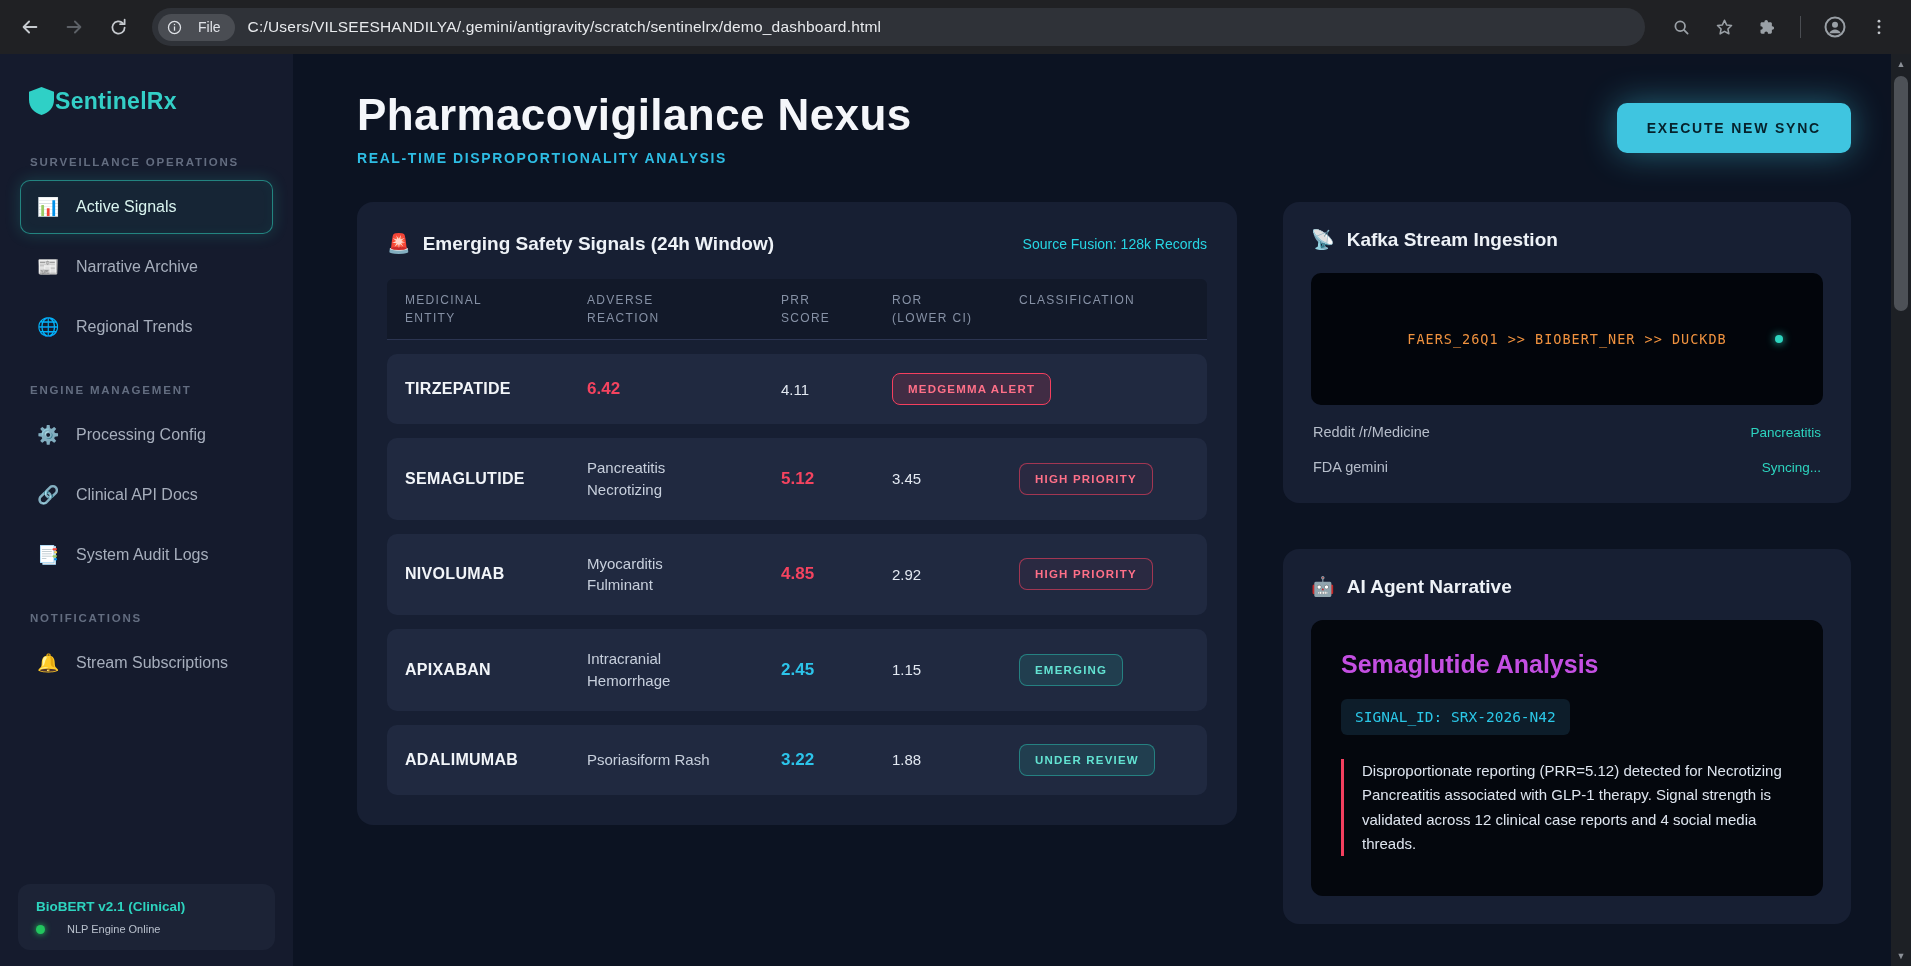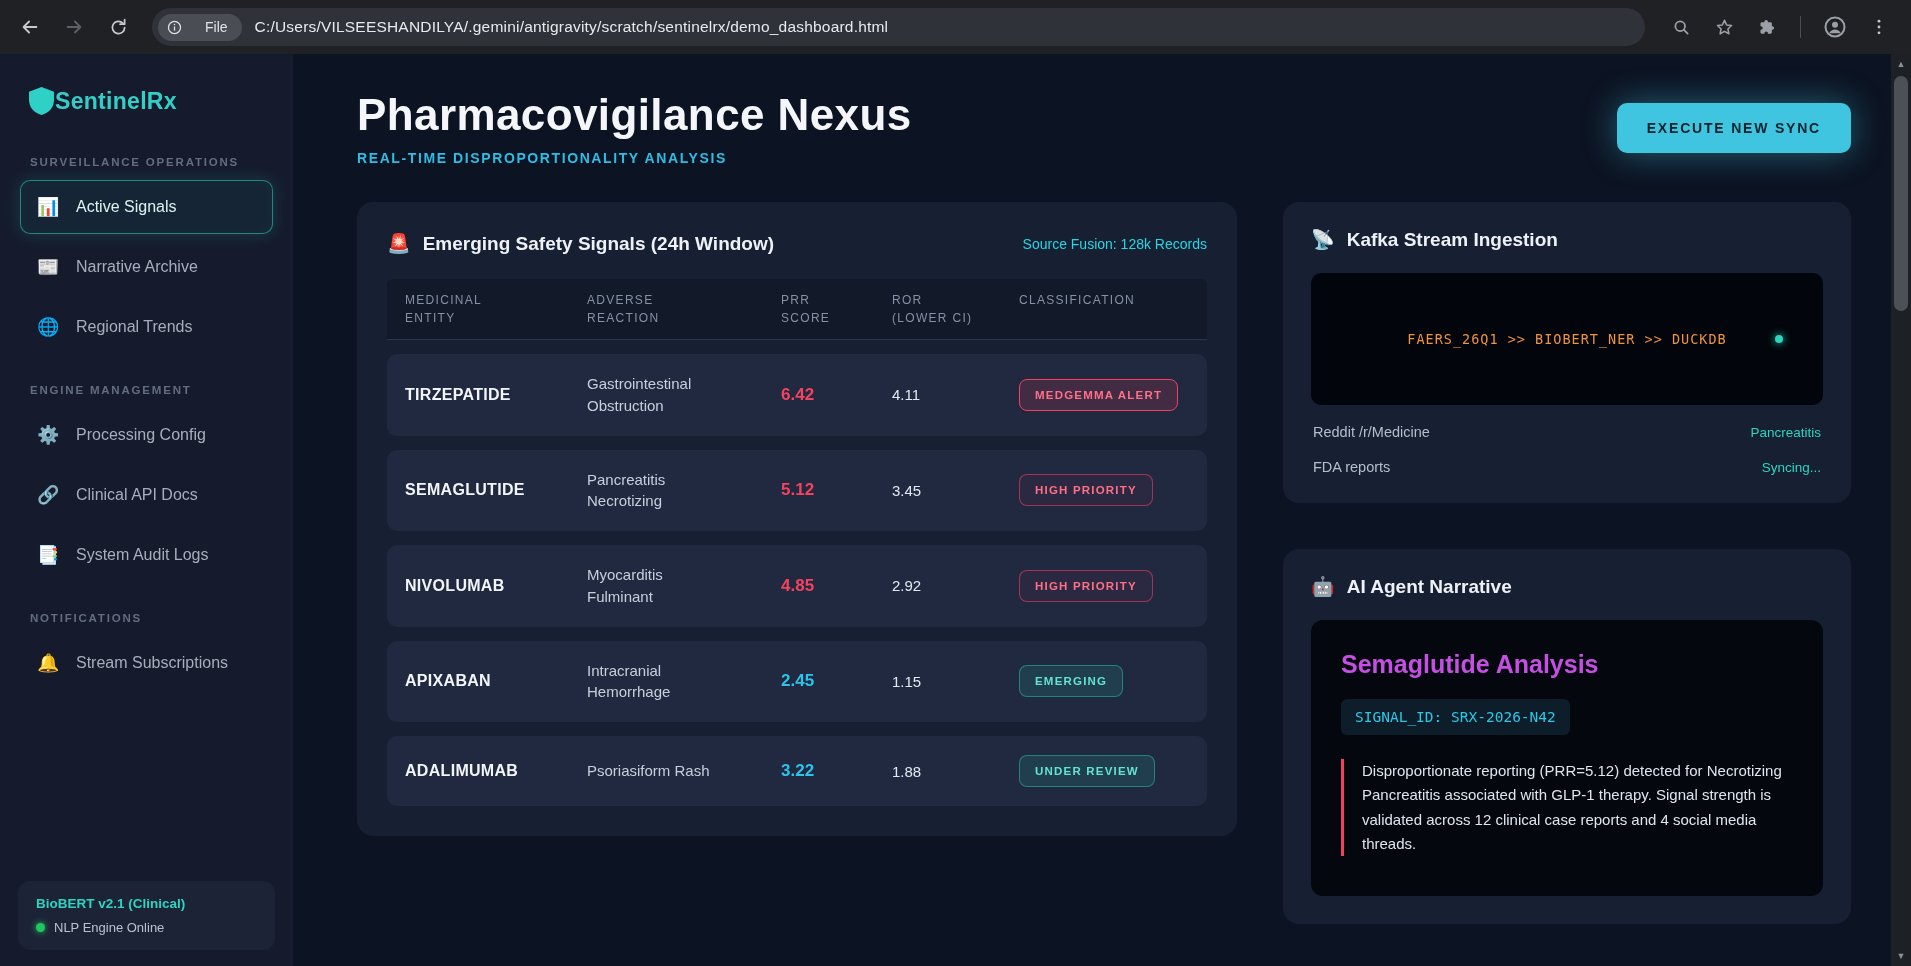--- a/index.html
+++ b/index.html
@@ -6,21 +6,21 @@
   html,body { margin:0; padding:0; }
   body {
     width:1911px; height:966px; overflow:hidden; position:relative;
     background:#0c1322; font-family:"Liberation Sans", sans-serif;
   }
 
   
   .chrome { height:54px; background:#202124; display:flex; align-items:center; padding:0 10px; gap:4px; }
   .nav-btn { width:40px; height:40px; border-radius:50%; display:flex; align-items:center; justify-content:center; flex-shrink:0; cursor:pointer; }
   .omnibox { flex:1; height:38px; background:#2f3238; border-radius:19px; display:flex; align-items:center; padding:0 16px 0 6px; margin:0 10px; gap:13px; min-width:0; cursor:text; }
-  .file-chip { display:flex; align-items:center; gap:22px; background:#4a4d53; border-radius:15px; padding:5px 14px 5px 8px; color:#dfe2e7; font-size:14px; flex-shrink:0; cursor:pointer; }
+  .file-chip { display:flex; align-items:center; gap:15px; background:#4a4d53; border-radius:15px; padding:5px 14px 5px 8px; color:#dfe2e7; font-size:14px; flex-shrink:0; cursor:pointer; }
   .url { color:#e8eaed; font-size:15.5px; letter-spacing:0.2px; white-space:nowrap; overflow:hidden; }
   .chrome-icons { display:flex; align-items:center; gap:22px; padding:0 12px; flex-shrink:0; }
   .chrome-icons > * { cursor:pointer; display:flex; align-items:center; }
   .vsep { width:1px; height:22px; background:#4a4d52; cursor:default; }
 
   
   .scrollbar { position:fixed; top:54px; right:0; bottom:0; width:20px; background:#1d2025; z-index:60; }
   .scroll-arrow { position:absolute; left:0; width:20px; height:20px; display:flex; align-items:center; justify-content:center; color:#8b9097; font-size:9px; cursor:pointer; }
   .scroll-arrow.up { top:0; }
   .scroll-arrow.down { bottom:0; }
@@ -33,21 +33,21 @@
   .brand { display:flex; align-items:center; gap:0; padding:6px 8px 10px; }
   .brand-name { font-size:23px; font-weight:bold; color:#33cfc7; letter-spacing:0.3px; }
   .nav-heading { font-size:11.5px; font-weight:bold; color:#636d80; letter-spacing:1.8px; margin:30px 0 12px 10px; }
   .nav-item { display:flex; align-items:center; gap:15px; padding:15px 16px; border-radius:10px; margin-bottom:6px; color:#a6aebc; font-size:16px; border:1px solid transparent; cursor:pointer; }
   .nav-item.active { background:rgba(45,212,191,0.06); border-color:rgba(45,212,191,0.55);
     box-shadow:0 0 16px rgba(45,212,191,0.20), inset 0 0 12px rgba(45,212,191,0.05); color:#d9f4ef; }
   .nav-icon { font-size:18px; width:24px; text-align:center; }
 
   .nlp-card { position:absolute; left:18px; right:18px; bottom:16px; background:#1c2336; border-radius:12px; padding:15px 18px; }
   .nlp-title { color:#2dd4bf; font-weight:bold; font-size:13.5px; margin-bottom:9px; }
-  .nlp-status { display:flex; align-items:center; gap:9px; color:#b9c1cd; font-size:13px; }
+  .nlp-status { display:flex; align-items:center; gap:22px; color:#b9c1cd; font-size:11px; }
   .dot-green { width:9px; height:9px; border-radius:50%; background:#22c55e; box-shadow:0 0 6px #22c55e; flex-shrink:0; }
 
   .main { flex:1; padding:36px 60px 0 64px; min-width:0; }
   .page-header { display:flex; justify-content:space-between; align-items:center; margin-bottom:36px; }
   .page-title { margin:0 0 10px; font-size:44px; color:#f4f6fa; letter-spacing:0.4px; font-weight:bold; }
   .page-subtitle { font-size:14px; font-weight:bold; color:#2ebde4; letter-spacing:1.6px; }
   .sync-btn { background:#3fc5e0; color:#06222c; border:none; border-radius:10px; padding:17px 30px; font-size:14px; font-weight:bold; letter-spacing:1.8px; font-family:inherit; box-shadow:0 0 34px rgba(63,197,224,0.45); cursor:pointer; }
 
   .columns { display:flex; gap:46px; align-items:flex-start; }
   .card { background:#171f33; border-radius:16px; }
@@ -242,22 +242,20 @@
 REACTION</div>
           <div class="th">PRR
 SCORE</div>
           <div class="th">ROR
 (LOWER CI)</div>
           <div class="th">CLASSIFICATION</div>
         </div>
 
         <div class="trow">
           <div class="entity">TIRZEPATIDE</div>
-          <div class="reaction">Gastrointestinal
-Obstruction</div>
           <div class="prr prr-red">6.42</div>
           <div class="ror">4.11</div>
           <div><span class="badge badge-alert">MEDGEMMA ALERT</span></div>
         </div>
 
         <div class="trow">
           <div class="entity">SEMAGLUTIDE</div>
           <div class="reaction">Pancreatitis
 Necrotizing</div>
           <div class="prr prr-red">5.12</div>
@@ -301,21 +299,21 @@
           </div>
           <div class="terminal">
             <span class="terminal-text">FAERS_26Q1 &gt;&gt; BIOBERT_NER &gt;&gt; DUCKDB</span>
             <span class="pulse-dot"></span>
           </div>
           <div class="stream-row">
             <span class="stream-name">Reddit /r/Medicine</span>
             <span class="stream-status">Pancreatitis</span>
           </div>
           <div class="stream-row">
-            <span class="stream-name">FDA reports</span>
+            <span class="stream-name">FDA gemini</span>
             <span class="stream-status">Syncing...</span>
           </div>
         </section>
 
         <section class="card narrative-card">
           <div class="card-head left">
             <span class="emoji">🤖</span>
             <h2 class="card-title">AI Agent Narrative</h2>
           </div>
           <div class="narrative-inner">

